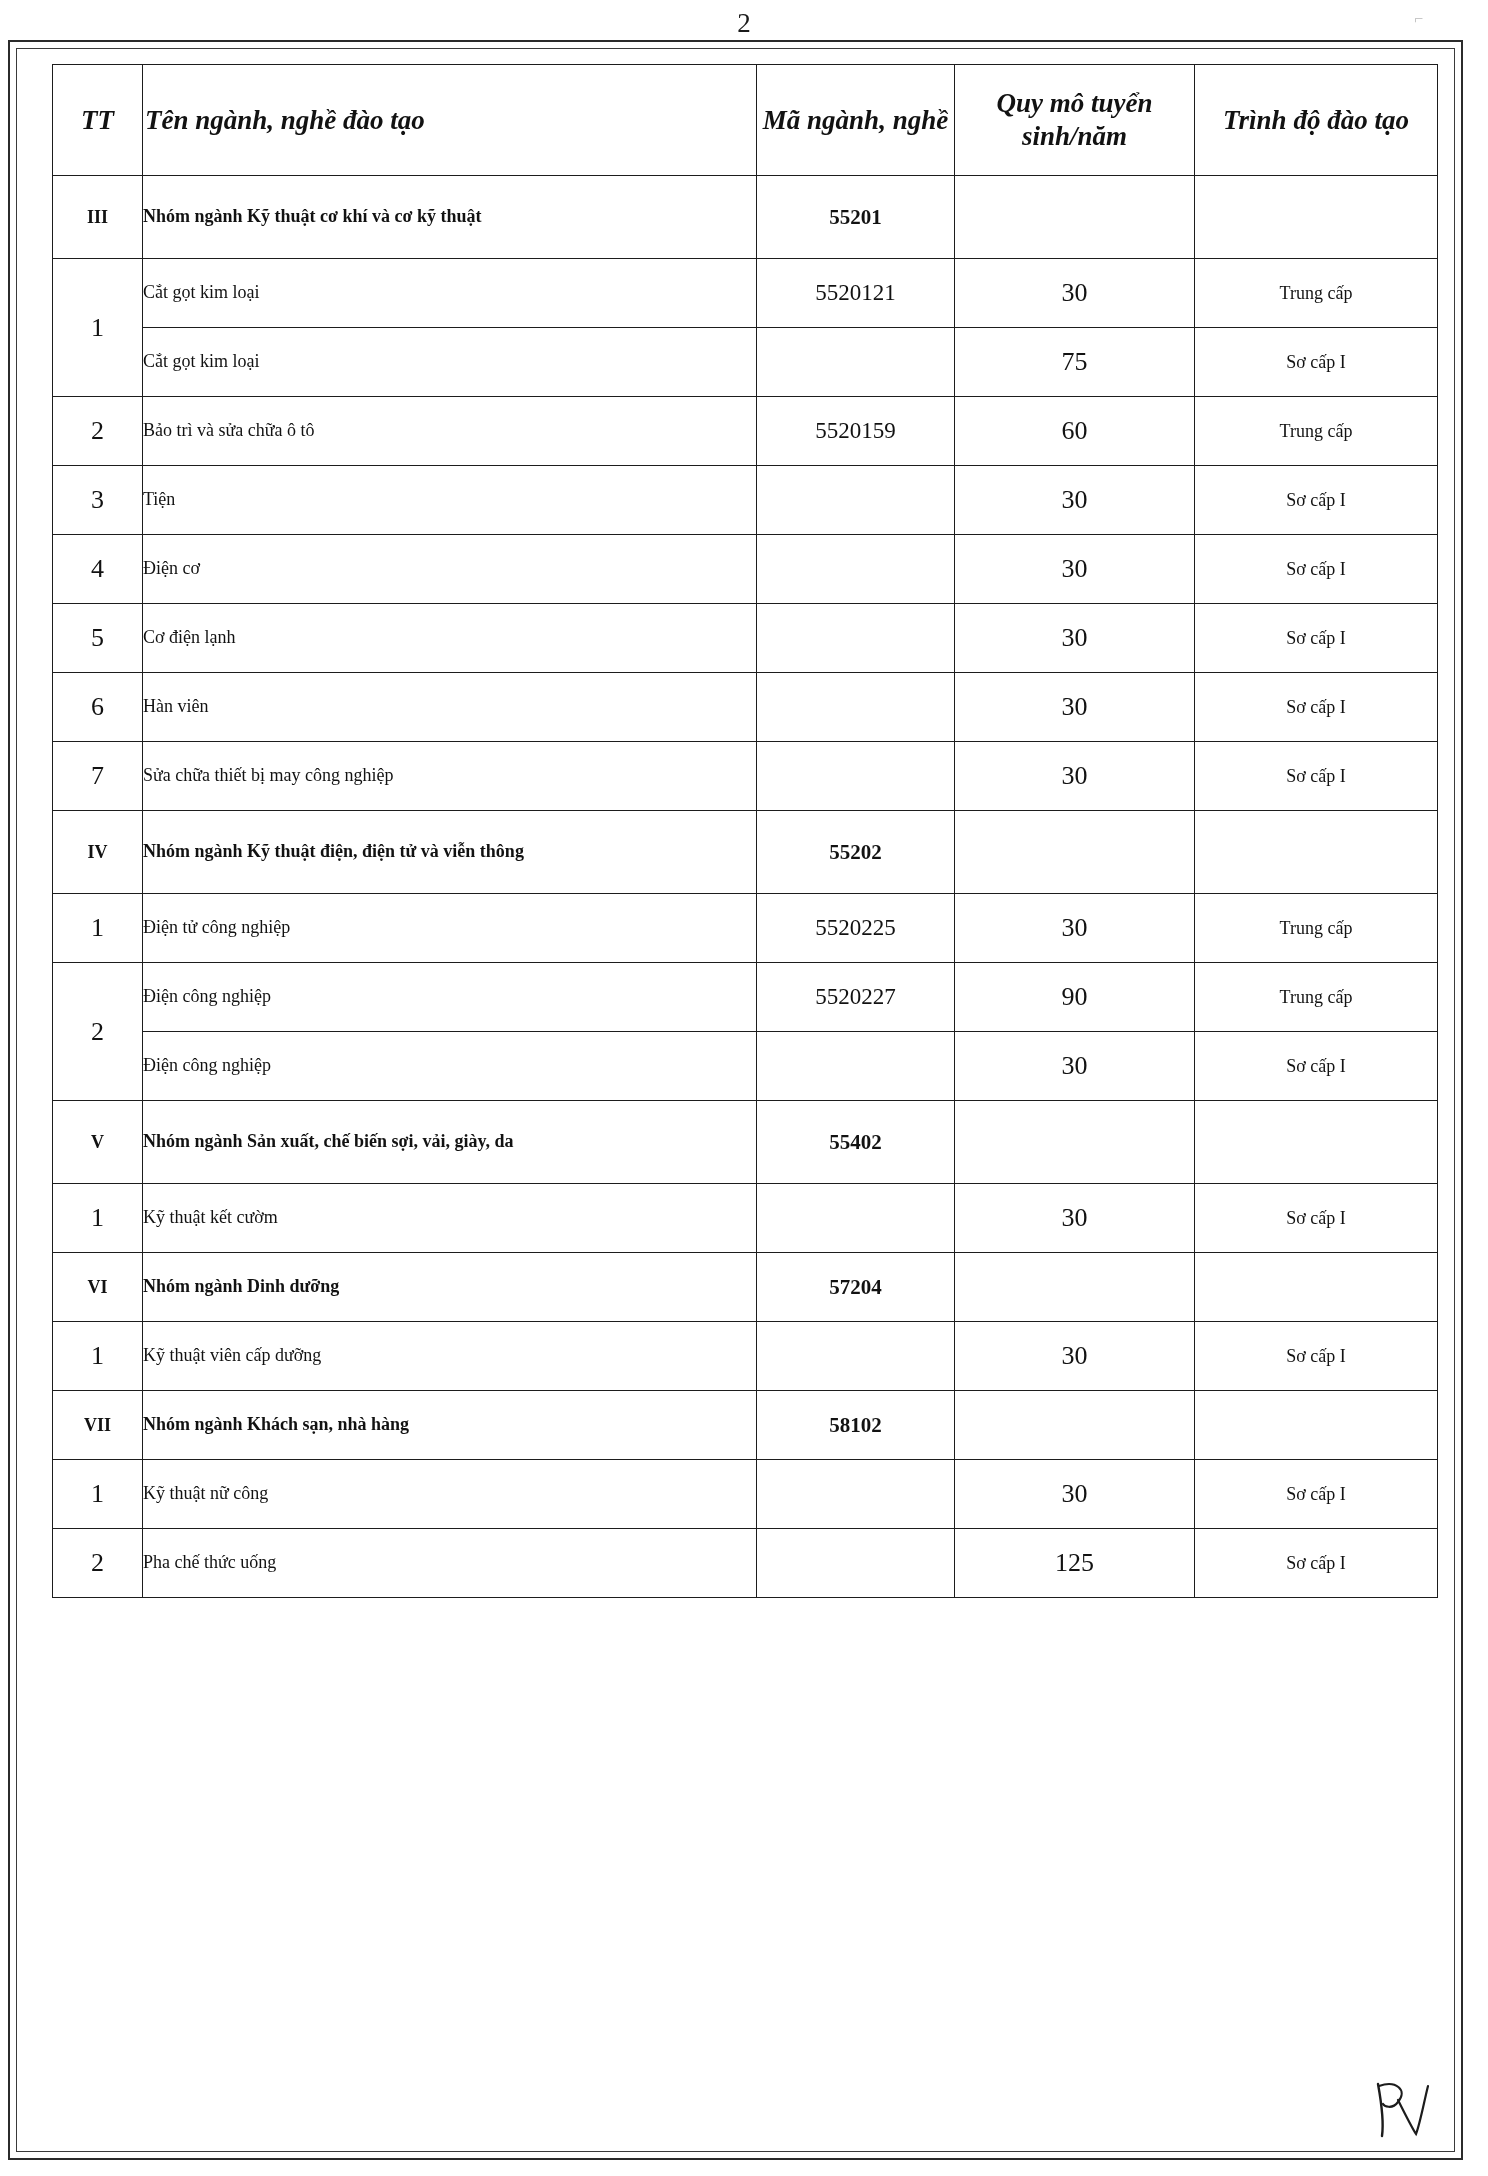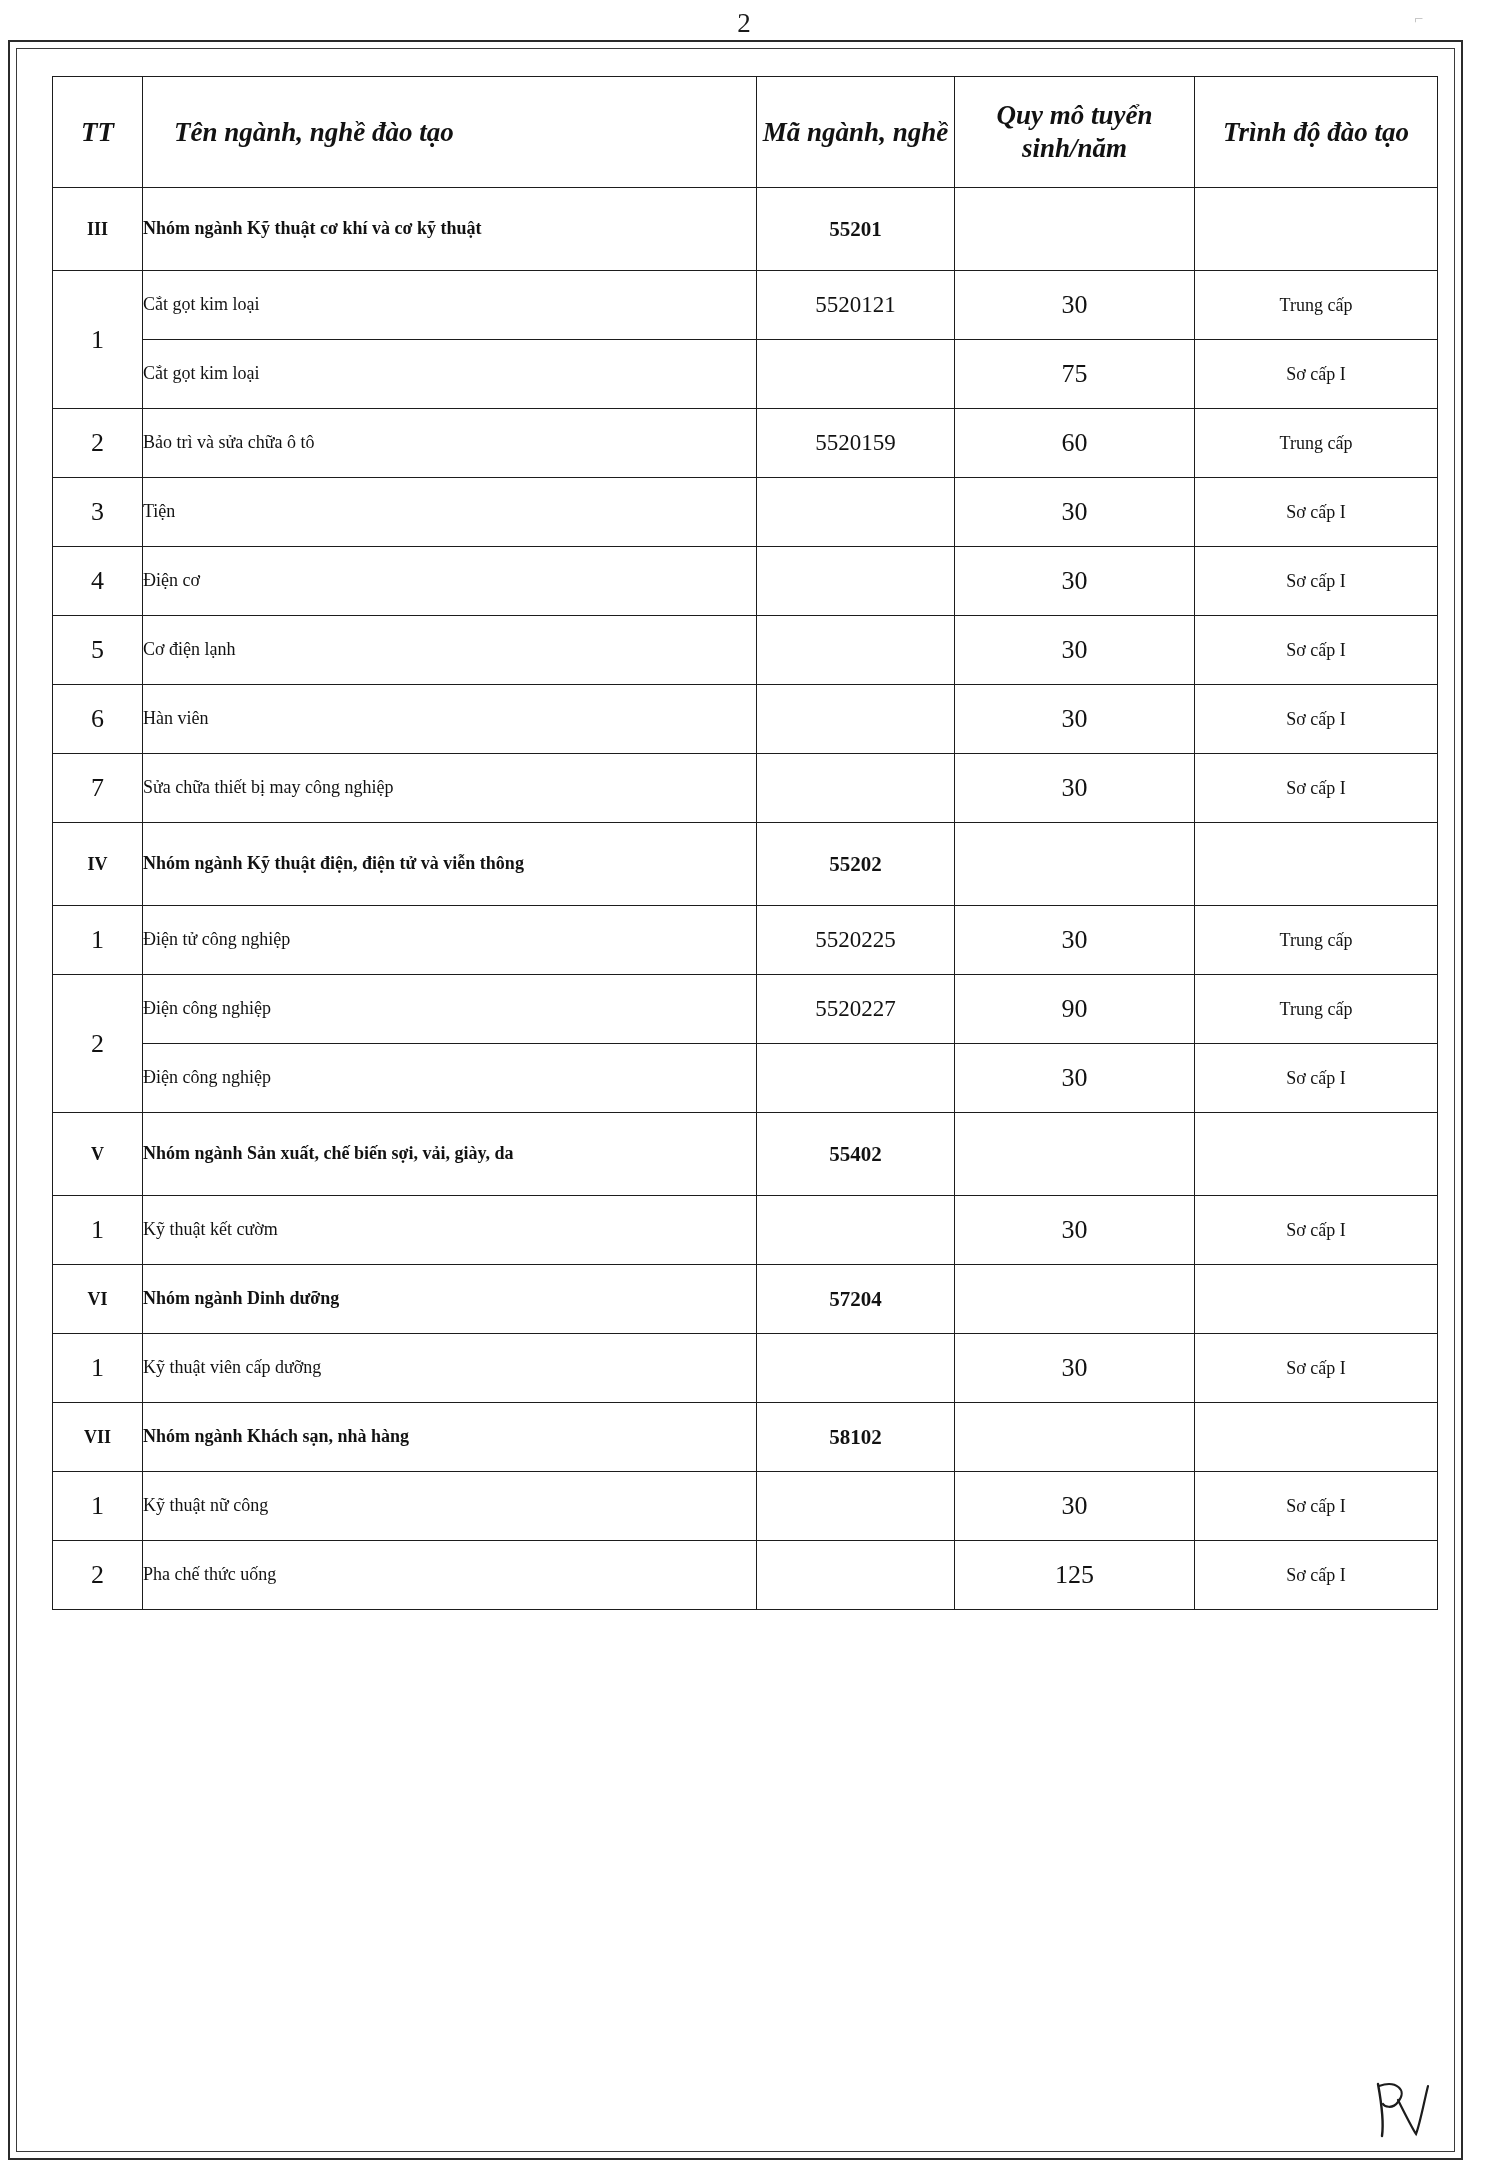--- a/index.html
+++ b/index.html
@@ -56,21 +56,21 @@
     top: 6px;
     right: 6px;
     bottom: 6px;
     border: 1px solid #3a3a3a;
     box-sizing: border-box;
   }
 
   .table-wrap {
     position: absolute;
     left: 52px;
-    top: 76px;
+    top: 64px;
     width: 1385px;
   }
 
   table.adm {
     border-collapse: collapse;
     width: 1385px;
     table-layout: fixed;
   }
   table.adm td, table.adm th {
     border: 1.6px solid #1d1d1d;
@@ -91,21 +91,21 @@
     text-align: center;
     font-style: italic;
     font-weight: 700;
     font-size: 27px;
     line-height: 1.22;
     padding: 14px 6px;
     font-family: "Liberation Serif", serif;
   }
   .hdr.left-al {
     text-align: left;
-    padding-left: 31px;
+    padding-left: 2px;
   }
 
   
   .tt {
     text-align: center;
     font-size: 26px;
     font-family: "Liberation Serif", serif;
   }
   .tt.group {
     font-weight: 700;

